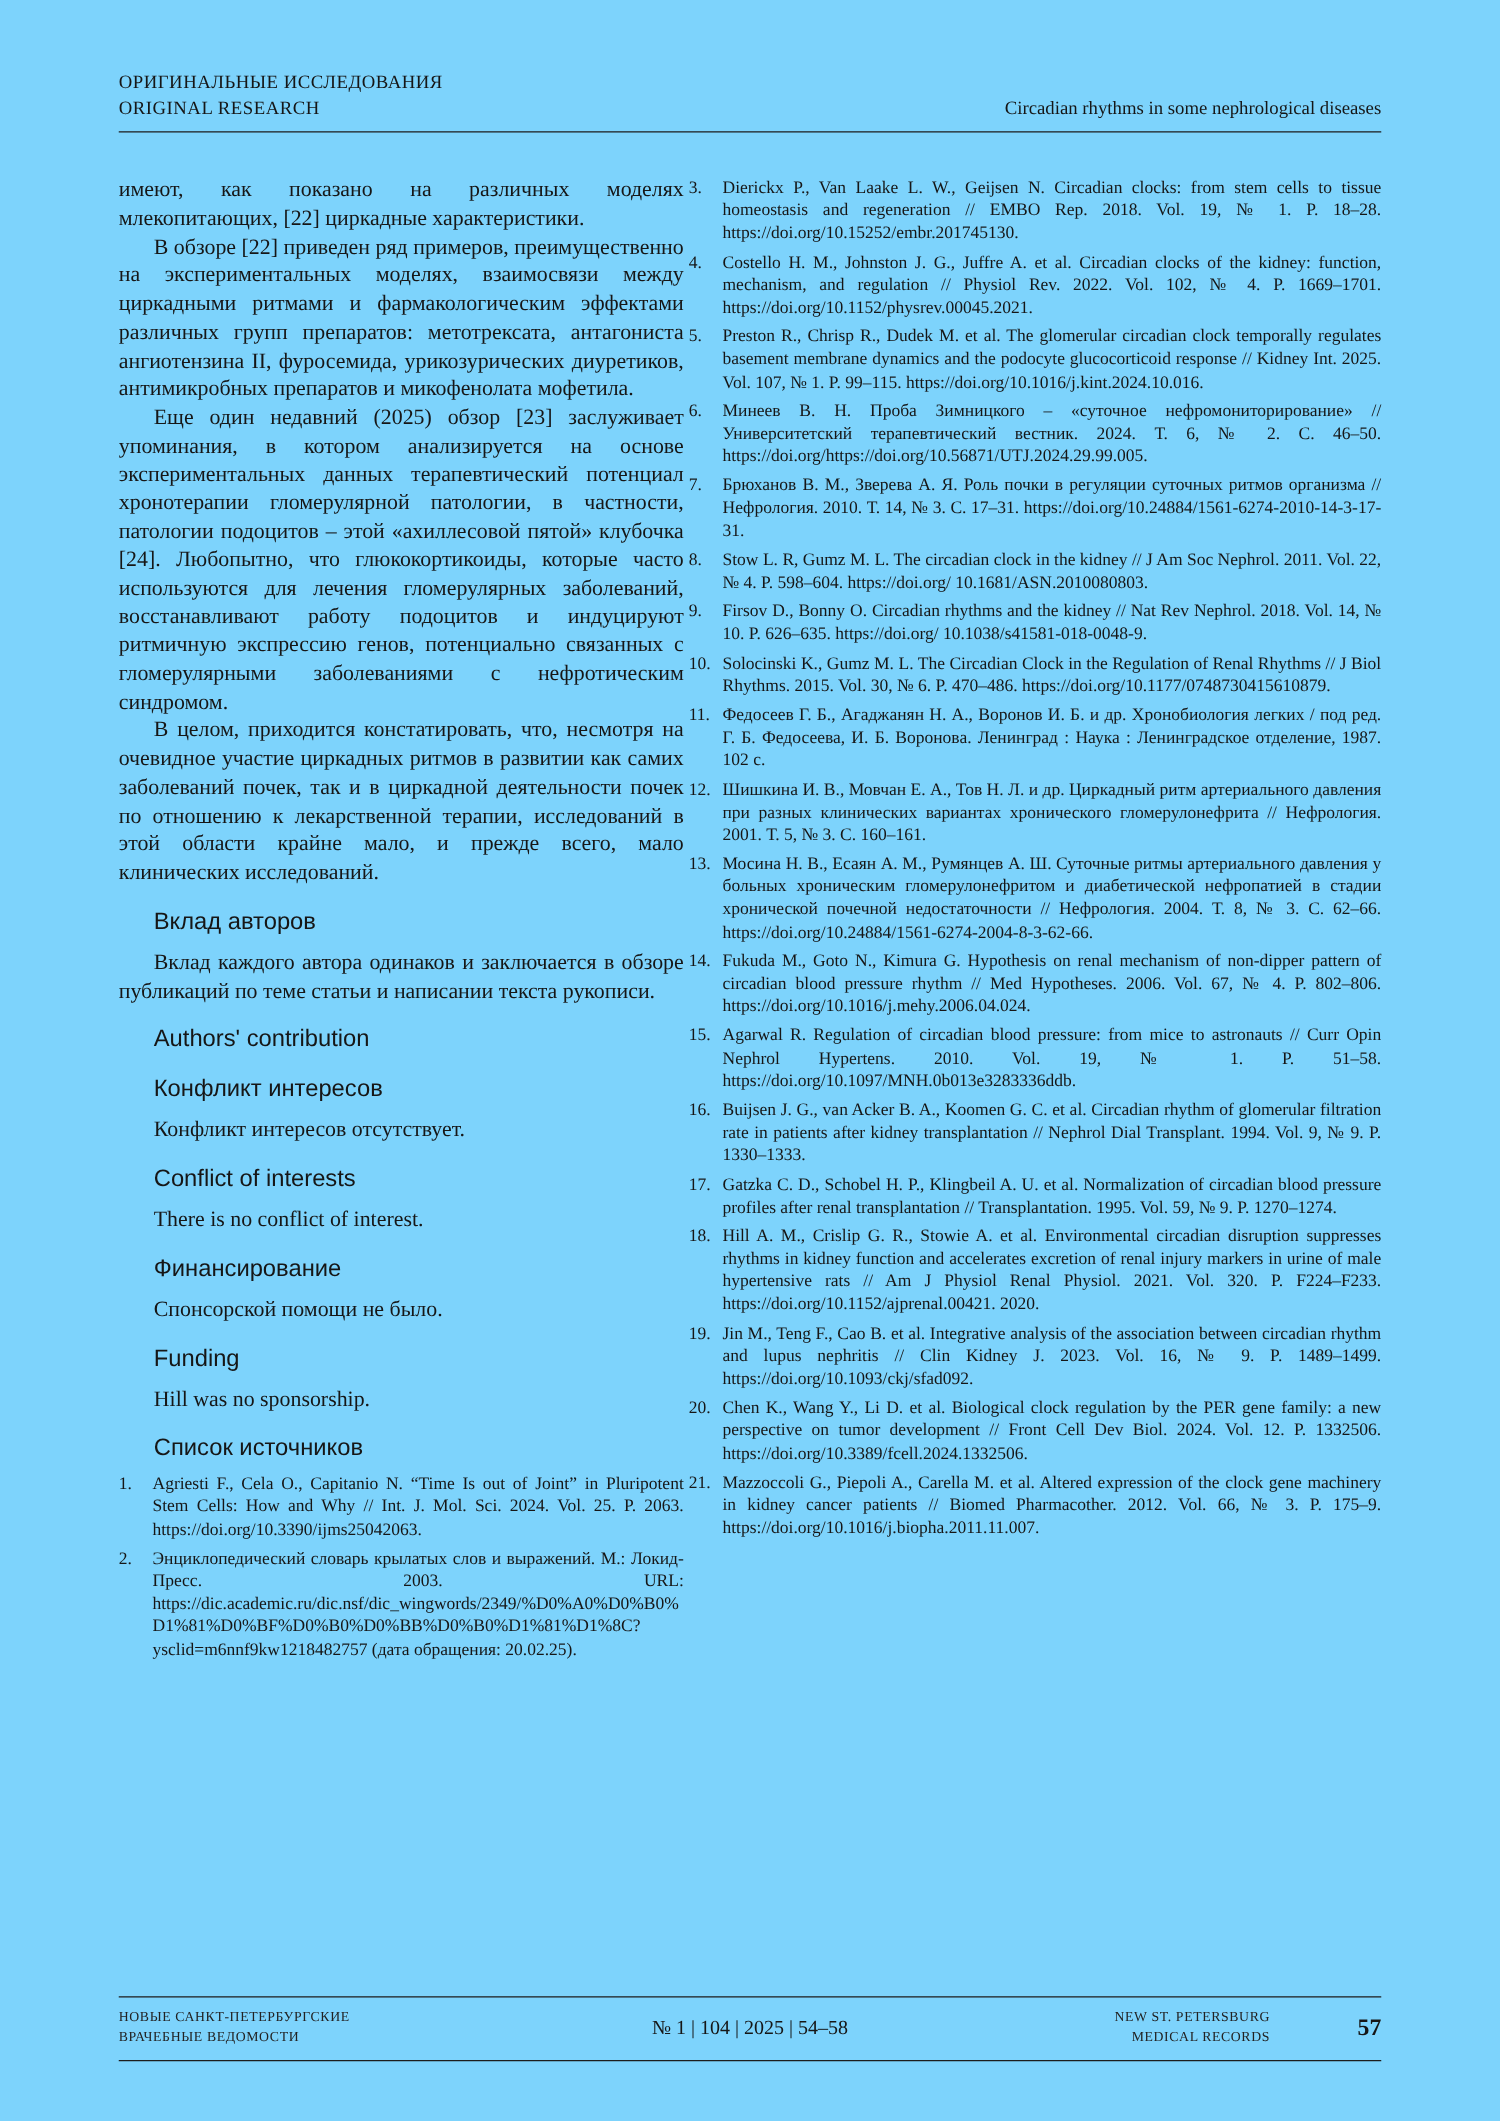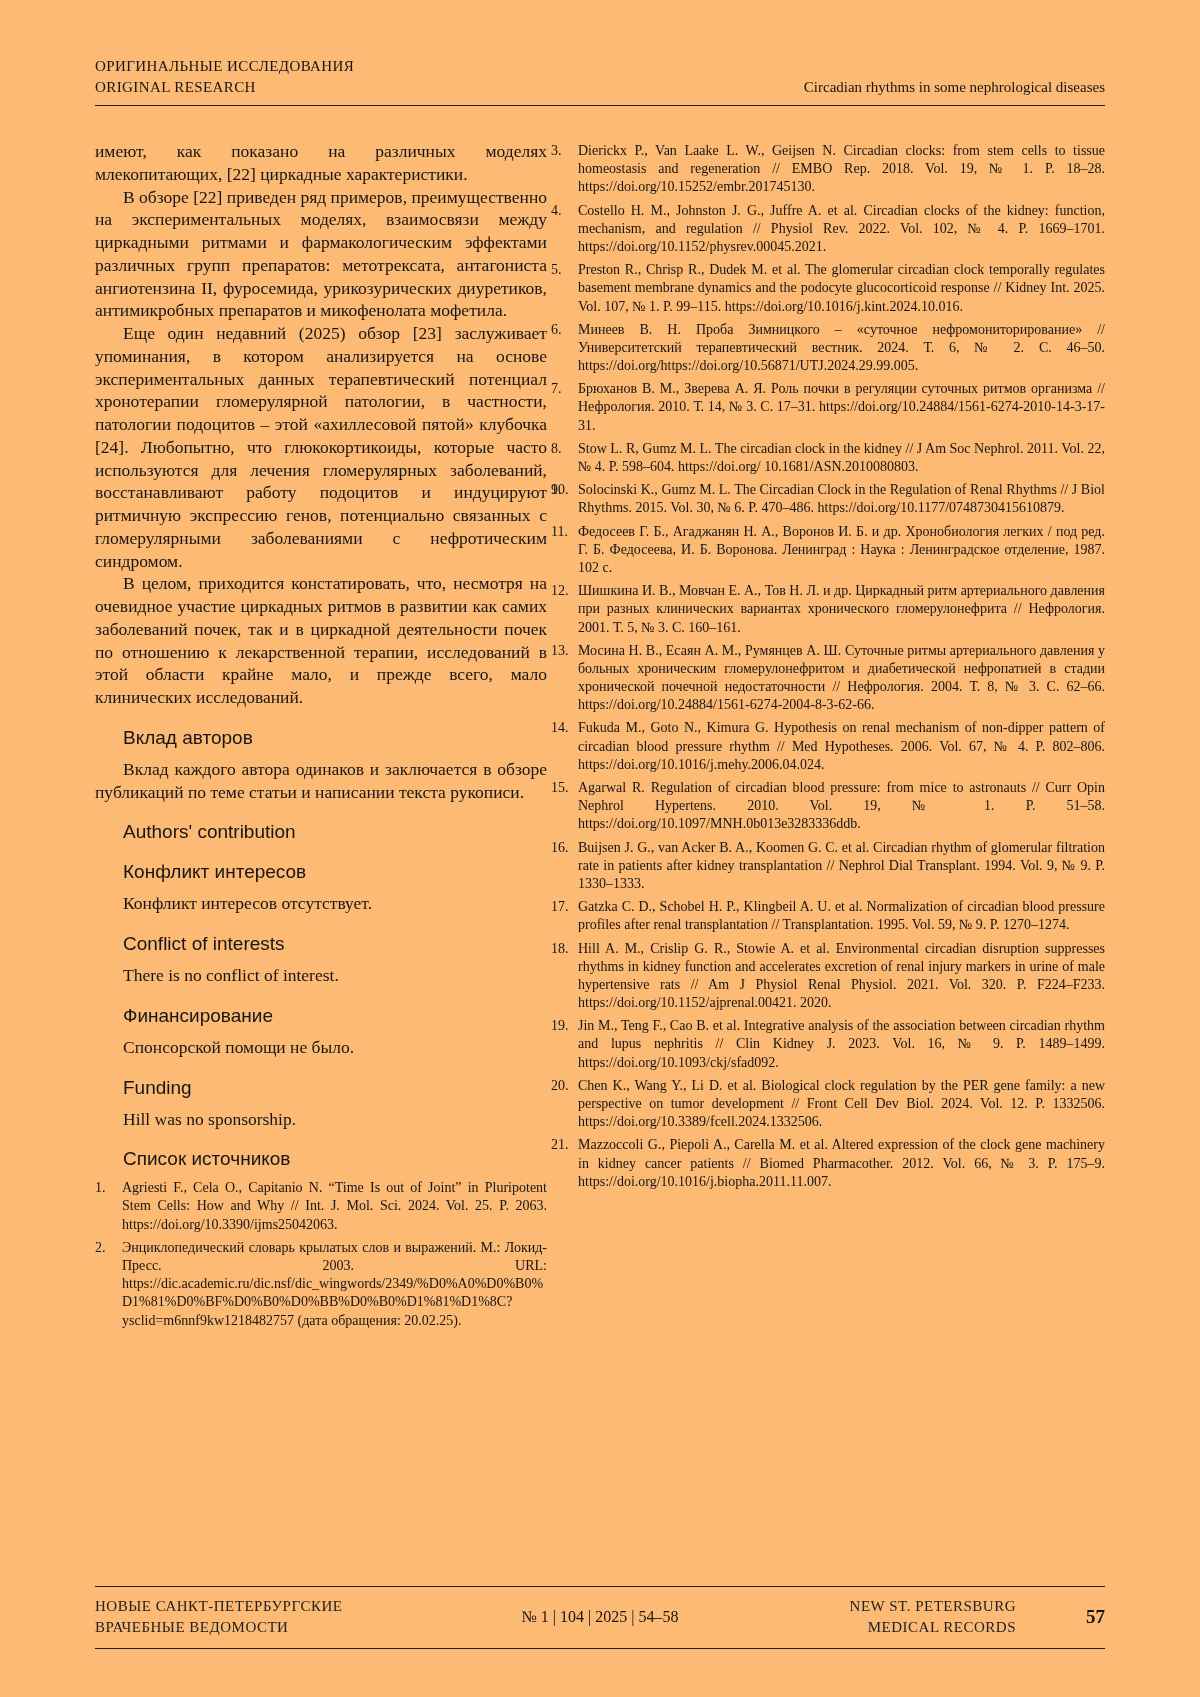--- a/index.html
+++ b/index.html
@@ -2,21 +2,21 @@
 <html lang="ru"><head>
 <meta charset="utf-8">
 <style>
   * { box-sizing: border-box; margin: 0; padding: 0; }
   html, body { background: #e8e8e8; }
   .page {
     position: relative;
     width: 1200px;
     height: 1697px;
     margin: 0 auto;
-    background: #fdba74;
+    background: #7dd3fc;
     color: #161616;
     font-family: "Liberation Serif", serif;
     overflow: hidden;
   }
   
   .header {
     display: flex;
     justify-content: space-between;
     align-items: flex-end;
     margin: 0 95px;
@@ -75,21 +75,21 @@
     bottom: 48px;
     border-top: 1.6px solid #1d1d1d;
     border-bottom: 1.6px solid #1d1d1d;
     display: flex;
     align-items: center;
     padding: 9px 0;
     gap: 12px;
   }
   .footer-left { flex: 1; }
   .footer-left div, .footer-right div {
-    font-size: 15px;
+    font-size: 11px;
     letter-spacing: 0.5px;
     line-height: 1.45;
     color: #222;
   }
   .footer-center { font-size: 16px; white-space: nowrap; }
   .footer-right-wrap {
     flex: 1;
     display: flex;
     align-items: center;
     justify-content: flex-end;
@@ -139,21 +139,21 @@
         </div>
     </section>
     <section class="col-right">
       <div id="refs-right" class="refs">
           <div class="ref"><span class="ref-num">3.</span><span class="ref-text">Dierickx P., Van Laake L. W., Geijsen N. Circadian clocks: from stem cells to tissue homeostasis and regeneration // EMBO Rep. 2018. Vol. 19, № 1. P. 18–28. https://doi.org/10.15252/embr.201745130.</span></div>
           <div class="ref"><span class="ref-num">4.</span><span class="ref-text">Costello H. M., Johnston J. G., Juffre A. et al. Circadian clocks of the kidney: function, mechanism, and regulation // Physiol Rev. 2022. Vol. 102, № 4. P. 1669–1701. https://doi.org/10.1152/physrev.00045.2021.</span></div>
           <div class="ref"><span class="ref-num">5.</span><span class="ref-text">Preston R., Chrisp R., Dudek M. et al. The glomerular circadian clock temporally regulates basement membrane dynamics and the podocyte glucocorticoid response // Kidney Int. 2025. Vol. 107, № 1. P. 99–115. https://doi.org/10.1016/j.kint.2024.10.016.</span></div>
           <div class="ref"><span class="ref-num">6.</span><span class="ref-text">Минеев В. Н. Проба Зимницкого – «суточное нефромониторирование» // Университетский терапевтический вестник. 2024. Т. 6, № 2. С. 46–50. https://doi.org/https://doi.org/10.56871/UTJ.2024.29.99.005.</span></div>
           <div class="ref"><span class="ref-num">7.</span><span class="ref-text">Брюханов В. М., Зверева А. Я. Роль почки в регуляции суточных ритмов организма // Нефрология. 2010. Т. 14, № 3. С. 17–31. https://doi.org/10.24884/1561-6274-2010-14-3-17-31.</span></div>
           <div class="ref"><span class="ref-num">8.</span><span class="ref-text">Stow L. R, Gumz M. L. The circadian clock in the kidney // J Am Soc Nephrol. 2011. Vol. 22, № 4. P. 598–604. https://doi.org/ 10.1681/ASN.2010080803.</span></div>
-          <div class="ref"><span class="ref-num">9.</span></div>
+          <div class="ref"><span class="ref-num">9.</span><span class="ref-text">Firsov D., Bonny O. Circadian rhythms and the kidney // Nat Rev Nephrol. 2018. Vol. 14, № 10. P. 626–635. https://doi.org/ 10.1038/s41581-018-0048-9.</span></div>
           <div class="ref"><span class="ref-num">10.</span><span class="ref-text">Solocinski K., Gumz M. L. The Circadian Clock in the Regulation of Renal Rhythms // J Biol Rhythms. 2015. Vol. 30, № 6. P. 470–486. https://doi.org/10.1177/0748730415610879.</span></div>
           <div class="ref"><span class="ref-num">11.</span><span class="ref-text">Федосеев Г. Б., Агаджанян Н. А., Воронов И. Б. и др. Хронобиология легких / под ред. Г. Б. Федосеева, И. Б. Воронова. Ленинград : Наука : Ленинградское отделение, 1987. 102 с.</span></div>
           <div class="ref"><span class="ref-num">12.</span><span class="ref-text">Шишкина И. В., Мовчан Е. А., Тов Н. Л. и др. Циркадный ритм артериального давления при разных клинических вариантах хронического гломерулонефрита // Нефрология. 2001. Т. 5, № 3. С. 160–161.</span></div>
           <div class="ref"><span class="ref-num">13.</span><span class="ref-text">Мосина Н. В., Есаян А. М., Румянцев А. Ш. Суточные ритмы артериального давления у больных хроническим гломерулонефритом и диабетической нефропатией в стадии хронической почечной недостаточности // Нефрология. 2004. Т. 8, № 3. С. 62–66. https://doi.org/10.24884/1561-6274-2004-8-3-62-66.</span></div>
           <div class="ref"><span class="ref-num">14.</span><span class="ref-text">Fukuda M., Goto N., Kimura G. Hypothesis on renal mechanism of non-dipper pattern of circadian blood pressure rhythm // Med Hypotheses. 2006. Vol. 67, № 4. P. 802–806. https://doi.org/10.1016/j.mehy.2006.04.024.</span></div>
           <div class="ref"><span class="ref-num">15.</span><span class="ref-text">Agarwal R. Regulation of circadian blood pressure: from mice to astronauts // Curr Opin Nephrol Hypertens. 2010. Vol. 19, № 1. P. 51–58. https://doi.org/10.1097/MNH.0b013e3283336ddb.</span></div>
           <div class="ref"><span class="ref-num">16.</span><span class="ref-text">Buijsen J. G., van Acker B. A., Koomen G. C. et al. Circadian rhythm of glomerular filtration rate in patients after kidney transplantation // Nephrol Dial Transplant. 1994. Vol. 9, № 9. P. 1330–1333.</span></div>
           <div class="ref"><span class="ref-num">17.</span><span class="ref-text">Gatzka C. D., Schobel H. P., Klingbeil A. U. et al. Normalization of circadian blood pressure profiles after renal transplantation // Transplantation. 1995. Vol. 59, № 9. P. 1270–1274.</span></div>
           <div class="ref"><span class="ref-num">18.</span><span class="ref-text">Hill A. M., Crislip G. R., Stowie A. et al. Environmental circadian disruption suppresses rhythms in kidney function and accelerates excretion of renal injury markers in urine of male hypertensive rats // Am J Physiol Renal Physiol. 2021. Vol. 320. P. F224–F233. https://doi.org/10.1152/ajprenal.00421. 2020.</span></div>
           <div class="ref"><span class="ref-num">19.</span><span class="ref-text">Jin M., Teng F., Cao B. et al. Integrative analysis of the association between circadian rhythm and lupus nephritis // Clin Kidney J. 2023. Vol. 16, № 9. P. 1489–1499. https://doi.org/10.1093/ckj/sfad092.</span></div>

